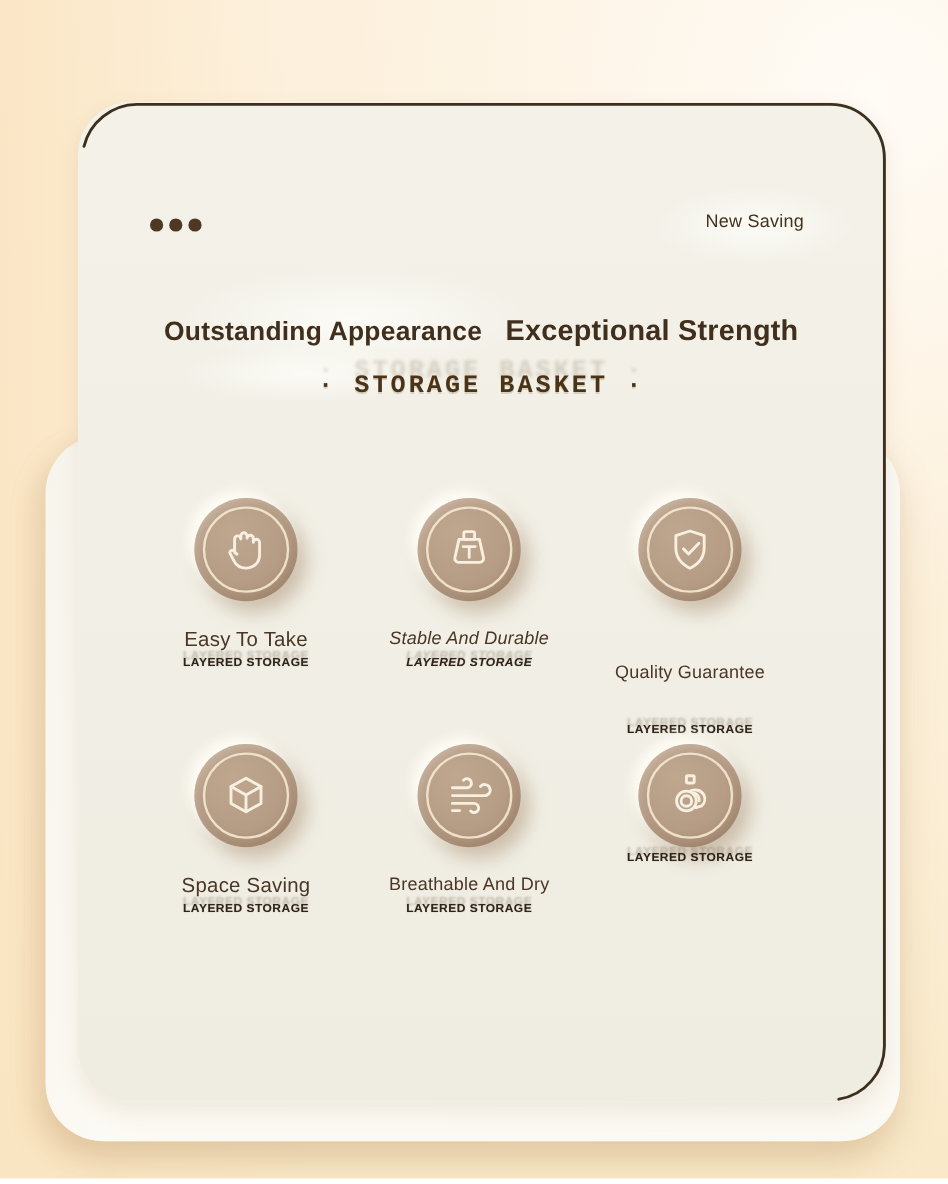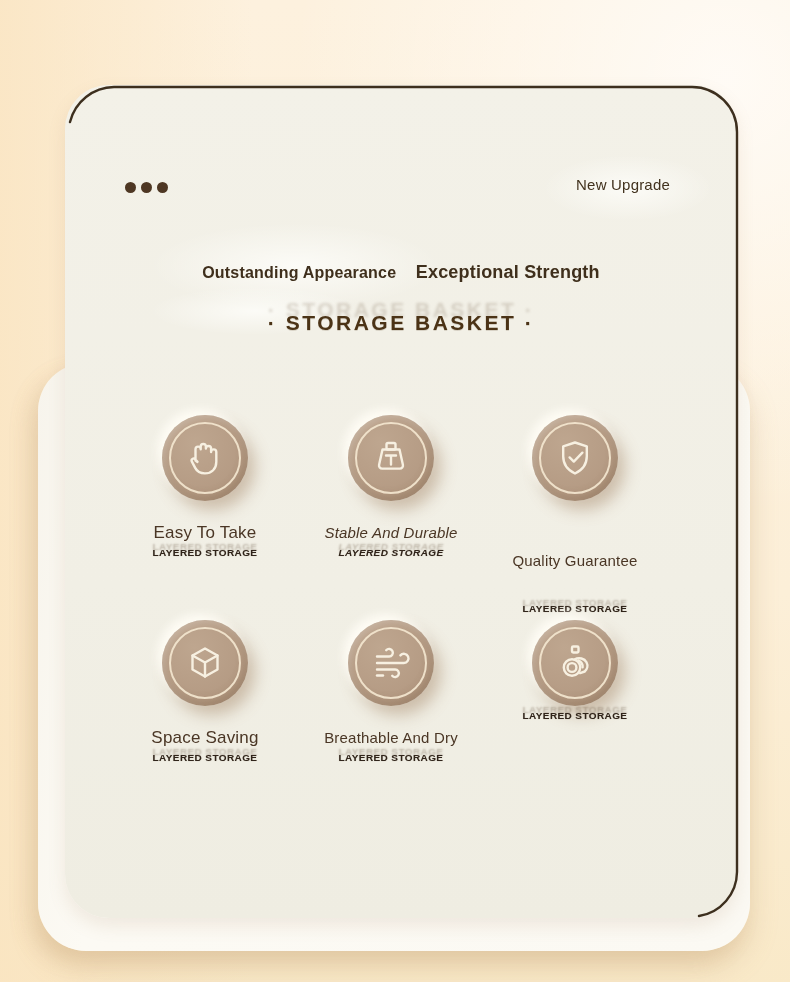--- a/index.html
+++ b/index.html
@@ -28,26 +28,26 @@
   .glow1{left:85px;top:138px;width:290px;height:86px;}
   .glow2{left:478px;top:70px;width:170px;height:66px;}
   .glow3{left:85px;top:202px;width:210px;height:48px;}
   
   .dots{position:absolute;left:60px;top:97px;display:flex;gap:5px;}
   .dots i{width:11px;height:11px;border-radius:50%;background:#4e3723;display:block;}
   
   .badge{position:absolute;top:91px;right:67px;font-size:15px;color:#42321e;letter-spacing:.2px;}
   
   .headline{position:absolute;left:0;top:177px;width:100%;text-align:center;white-space:nowrap;color:#3f2f1c;}
-  .headline .h1a{font-size:16px;font-weight:700;letter-spacing:.2px;vertical-align:baseline;}
-  .headline .h1b{font-size:18px;font-weight:700;letter-spacing:.2px;margin-left:15px;vertical-align:baseline;}
+  .headline .h1a{font-size:22px;font-weight:700;letter-spacing:.2px;vertical-align:baseline;}
+  .headline .h1b{font-size:24px;font-weight:700;letter-spacing:.2px;margin-left:15px;vertical-align:baseline;}
   
   .subtitle{
     position:absolute;left:0;top:226px;width:100%;text-align:center;
-    font-family:Liberation Sans, sans-serif;font-weight:700;font-size:21px;
+    font-family:Liberation Mono, monospace;font-weight:700;font-size:21px;
     letter-spacing:2.5px;color:#4b3316;
     text-shadow:0 -13px 3px rgba(94,70,45,.20), 0 1px 0 rgba(94,70,45,.18);
   }
   
   .feature{position:absolute;width:230px;display:flex;flex-direction:column;align-items:center;}
   .f1{left:25px;top:330px;} .f2{left:211px;top:330px;font-style:italic;} .f3{left:395px;top:330px;gap:28px;}
   .f4{left:25px;top:535px;} .f5{left:211px;top:535px;} .f6{left:395px;top:535px;}
   .disc{
     position:relative;width:86px;height:86px;border-radius:50%;
     background:radial-gradient(circle at 38% 32%, #bea68f, #b49a83 68%, #a98e75 100%);
@@ -80,21 +80,21 @@
     <div class="glow glow1"></div>
     <div class="glow glow2"></div>
     <div class="glow glow3"></div>
 
     <div class="dots">
         <i></i>
         <i></i>
         <i></i>
       </div>
 
-    <div class="badge">New Upgrade</div>
+    <div class="badge">New Saving</div>
 
     <div class="headline">
       <span class="h1a">Outstanding Appearance</span>
       <span class="h1b">Exceptional Strength</span>
     </div>
 
     <div class="subtitle">· STORAGE BASKET ·</div>
 
     <div class="feature f1 big">
       <div class="disc">

